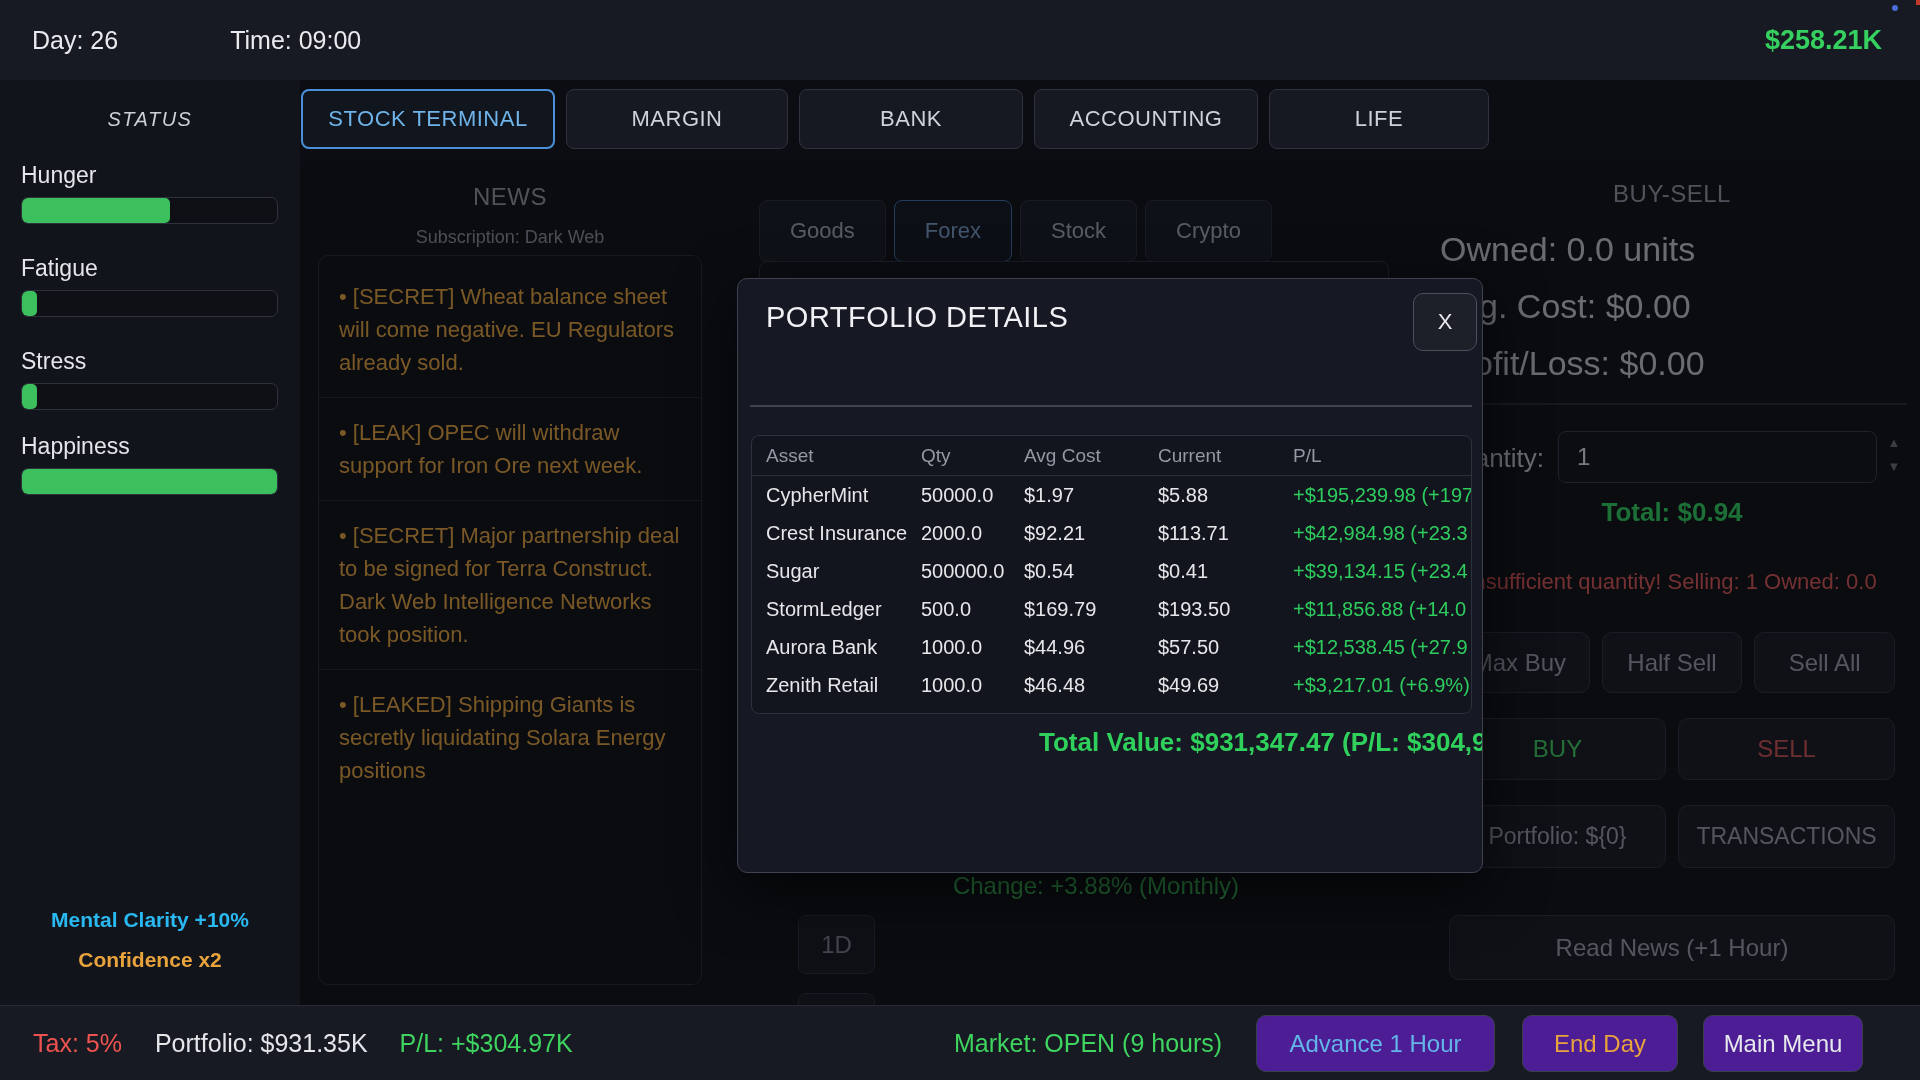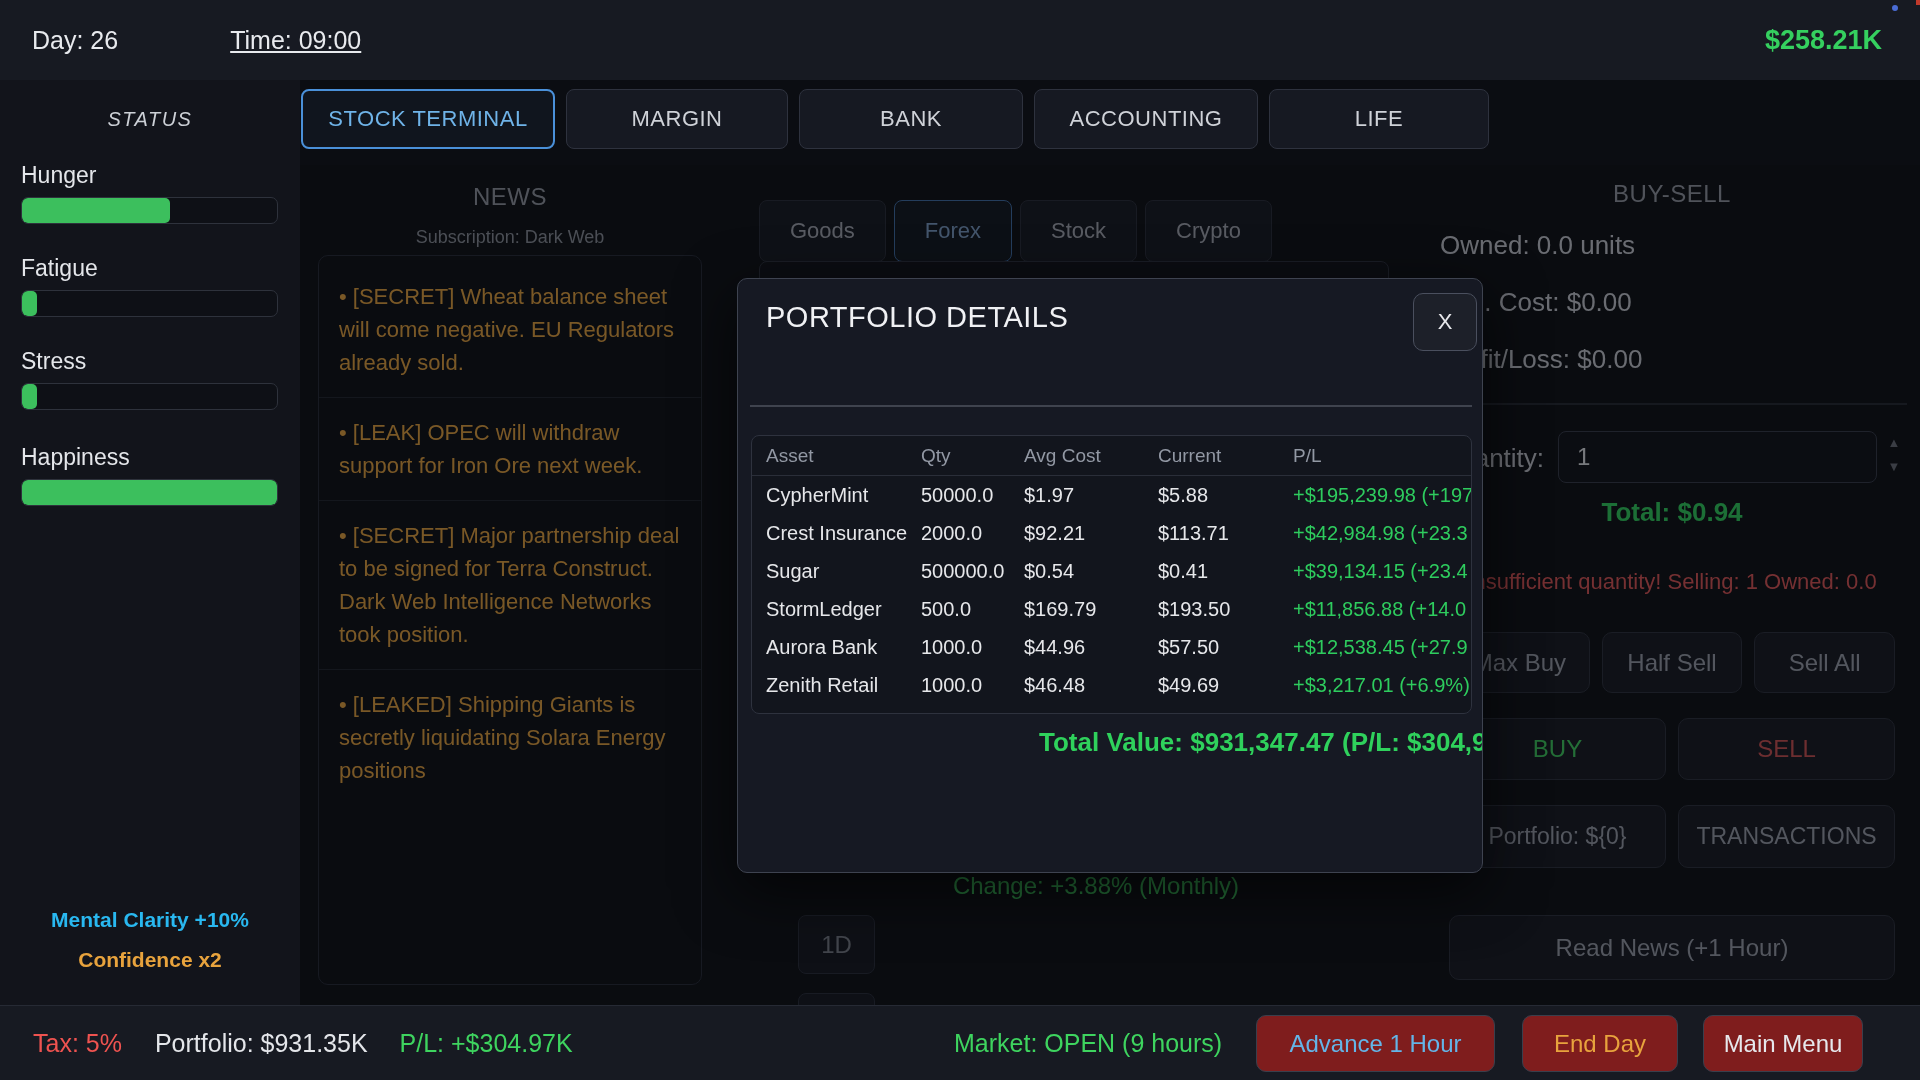--- a/index.html
+++ b/index.html
@@ -3,33 +3,33 @@
 <meta charset="utf-8">
 <style>
   * { margin:0; padding:0; box-sizing:border-box; }
   html,body { width:1920px; height:1080px; overflow:hidden; background:#0b0d12;
     font-family:"Liberation Sans", sans-serif; }
 
   
   .topbar { position:absolute; left:0; top:0; width:1920px; height:80px;
     background:#171a22; display:flex; align-items:center; }
   .topbar .day { margin-left:32px; font-size:25px; color:#e8eaee; }
-  .topbar .time { margin-left:112px; font-size:25px; color:#e8eaee;text-decoration:underline; }
+  .topbar .time { margin-left:112px; font-size:25px; color:#e8eaee; }
   .topbar .cash { position:absolute; right:38px; font-size:27px; font-weight:600; color:#35d05f; }
   .dot-blue { position:absolute; right:22px; top:5px; width:6px; height:6px; border-radius:50%; background:#4a6cd4; }
   .dot-red { position:absolute; right:0; top:0; width:4px; height:5px; background:#c0392b; }
 
   
   .sidebar { position:absolute; left:0; top:80px; width:300px; height:925px; background:#12141b; }
   .sidebar .title { text-align:center; margin-top:28px; font-size:20px; letter-spacing:1.5px; color:#ccd0d6;font-style:italic; }
   .stat { position:absolute; left:21px; width:257px; }
   .stat .lbl { font-size:23px; color:#e4e6ea; margin-bottom:8px; }
   .bar { width:257px; height:27px; background:#0e1016; border:1px solid #2e323c; border-radius:7px; overflow:hidden; }
   .bar .fill { height:100%; background:#3cbf5d; border-radius:5px; }
-  .stat1{top:82px;} .stat2{top:175px;} .stat3{top:268px;} .stat4{top:364px;}
+  .stat1{top:82px;} .stat2{top:175px;} .stat3{top:268px;} .stat4{top:353px;}
   .buff1 { position:absolute; left:0; top:828px; width:300px; text-align:center; font-size:21px; font-weight:600; color:#29b8f0; }
   .buff2 { position:absolute; left:0; top:868px; width:300px; text-align:center; font-size:21px; font-weight:600; color:#e8a33d; }
 
   
   .maintabs { position:absolute; left:301px; top:89px; display:flex; gap:11px; }
   .mtab { height:60px; display:flex; align-items:center; justify-content:center;
     background:#161922; border:1px solid #2e323e; border-radius:8px;
     font-size:22px; color:#cfd2d8; letter-spacing:0.5px; cursor:pointer; }
   .mtab.w1{width:254px;} .mtab.w2{width:222px;} .mtab.w3{width:224px;} .mtab.w4{width:224px;} .mtab.w5{width:220px;}
   .mtab.active { background:#10151e; border:2px solid #4a90d9; color:#6fb3e8; }
@@ -61,21 +61,21 @@
   .change { position:absolute; left:0; top:707px; width:718px; text-align:center;
     font-size:24px; color:#3ecf5e; }
   .periods { position:absolute; left:61px; top:750px; display:flex; gap:19px;flex-direction:column; }
   .ptab { width:77px; height:59px; display:flex; align-items:center; justify-content:center;
     background:#12151d; border:1px solid #262a36; border-radius:8px; font-size:24px; color:#7a7e88; cursor:pointer; }
   .ptab.active { border:1px solid #3e6ea8; background:#0e1620; color:#8f939d; }
 
   
   .right-panel { position:absolute; left:1137px; top:0; width:470px; height:840px; }
   .rp-title { position:absolute; top:15px; width:470px; text-align:center; font-size:24px; color:#9599a3; letter-spacing:0.5px; }
-  .rp-line { position:absolute; left:3px; font-size:26px; color:#c9ccd3; }
+  .rp-line { position:absolute; left:3px; font-size:34px; color:#c9ccd3; }
   .rp-owned{top:65px;} .rp-cost{top:122px;} .rp-pl{top:179px;}
   .rp-div { position:absolute; left:0; top:238px; width:470px; border-top:2px solid #23262f; }
   .rp-qty-label { position:absolute; left:3px; top:278px; font-size:26px; color:#c9ccd3; }
   .rp-qty-input { position:absolute; left:121px; top:266px; width:319px; height:52px;
     background:#0d0f15; border:1px solid #343947; border-radius:8px; color:#e4e6ea;
     font-size:24px; padding:0 18px; font-family:"Liberation Sans",sans-serif; }
   .spin { position:absolute; left:448px; width:18px; height:12px; font-size:13px; color:#6a6e78; cursor:pointer; line-height:12px; text-align:center; }
   .spin.up{top:272px;} .spin.down{top:296px;}
   .rp-total { position:absolute; top:332px; width:470px; text-align:center; font-size:26px; font-weight:600; color:#2fd15c; }
   .rp-warn { position:absolute; top:404px; width:470px; text-align:center; font-size:22px; color:#e05555; }
@@ -107,21 +107,21 @@
     color:#2fd15c; white-space:nowrap; }
 
   
   .bottombar { position:absolute; left:0; top:1005px; width:1920px; height:75px;
     background:#171a22; border-top:1px solid #262a34; display:flex; align-items:center; }
   .bb-tax { margin-left:33px; font-size:25px; color:#ef5350; }
   .bb-portfolio { margin-left:33px; font-size:25px; color:#e4e6ea; }
   .bb-pl { margin-left:32px; font-size:25px; color:#3ed45f; }
   .bb-market { position:absolute; left:954px; font-size:25px; color:#3ed45f; }
   .bbtn { position:absolute; height:57px; top:9px; display:flex; align-items:center; justify-content:center;
-    background:#7f1d1d; border:1px solid #3a3f4c; border-radius:10px; font-size:24px; cursor:pointer; }
+    background:#4c1d95; border:1px solid #3a3f4c; border-radius:10px; font-size:24px; cursor:pointer; }
   .bb-advance { left:1256px; width:239px; color:#64b5e8; }
   .bb-endday { left:1522px; width:156px; color:#e8a33d; }
   .bb-menu { left:1703px; width:160px; color:#e6e8ec; }
 </style>
 </head>
 <body>
 
 <div class="topbar">
   <div class="day">Day: 26</div>
   <div class="time">Time: 09:00</div>

